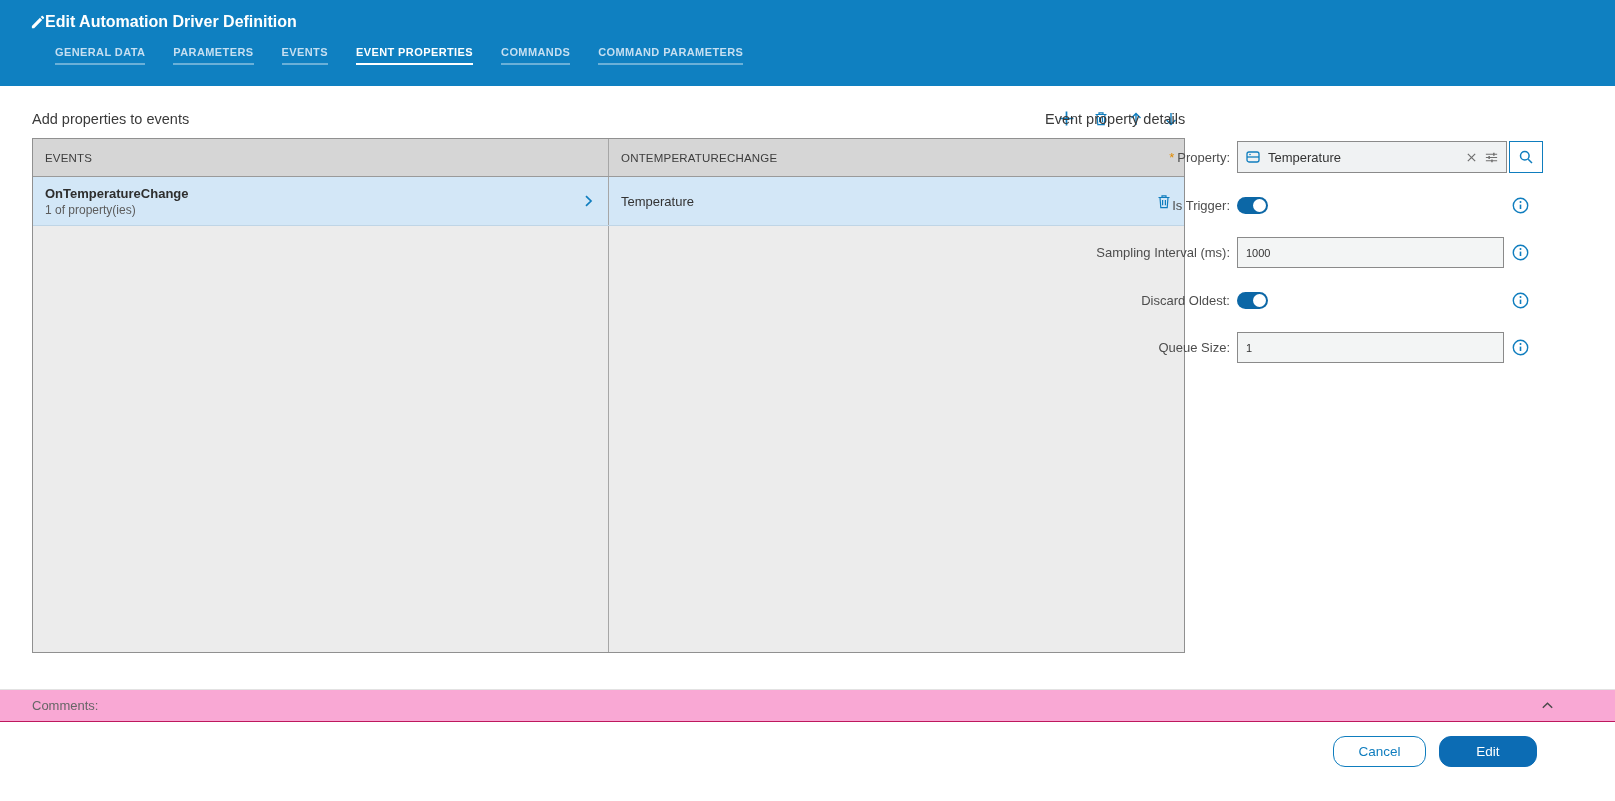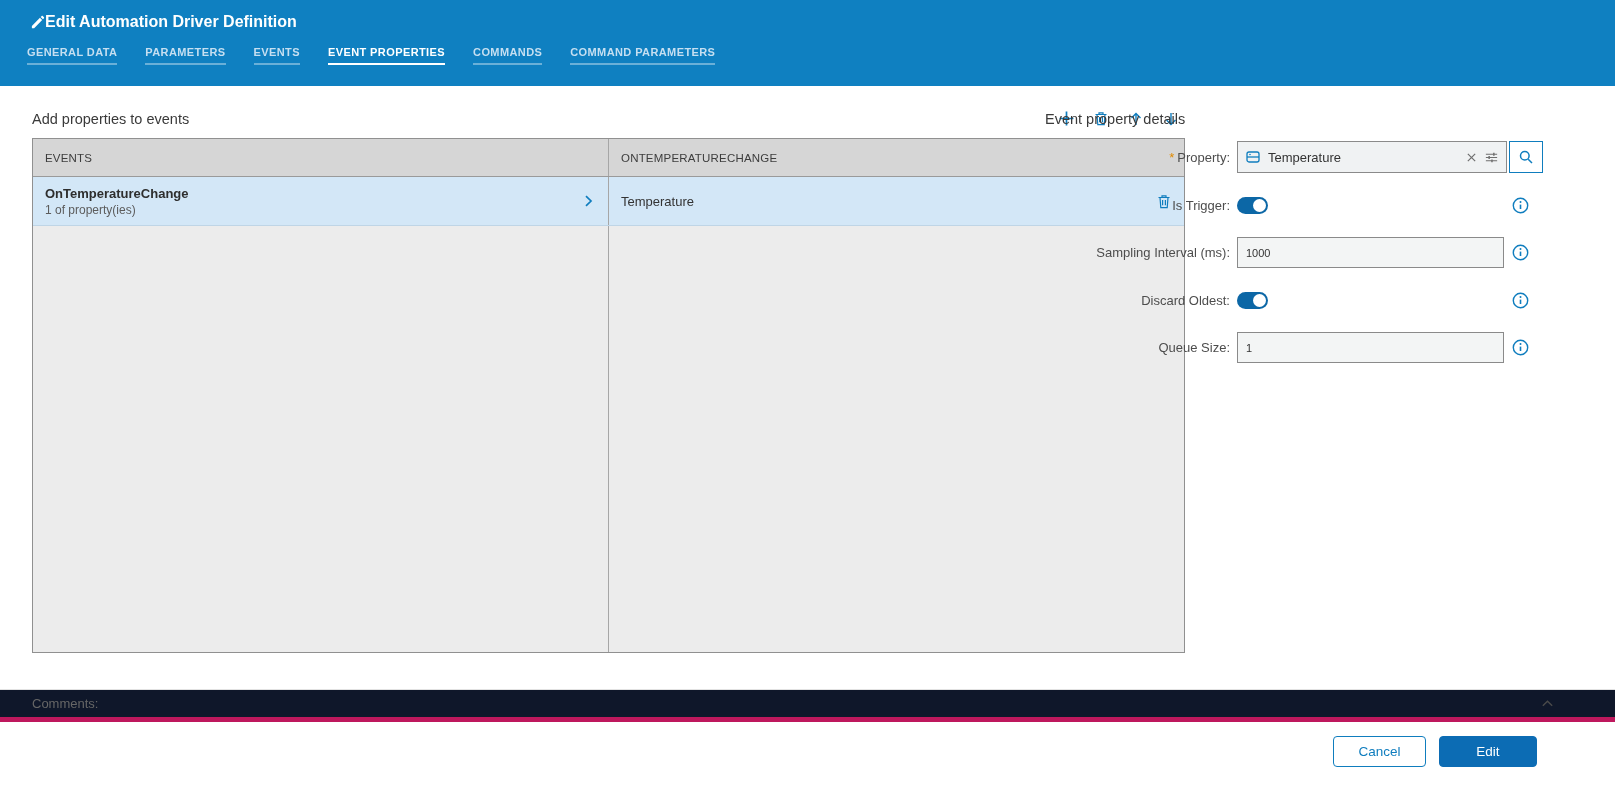--- a/index.html
+++ b/index.html
@@ -4,21 +4,21 @@
 <style>
   * { margin:0; padding:0; box-sizing:border-box; }
   html,body { width:1615px; height:801px; }
   body { font-family:"Liberation Sans", sans-serif; background:#ffffff; overflow:hidden; }
   .page { position:relative; width:1615px; height:801px; background:#ffffff; }
 
   
   .header { position:absolute; top:0; left:0; width:100%; height:86px; background:#0f80c1; }
   .title-row { display:flex; align-items:center; padding:13px 0 0 30px; }
   .title { color:#ffffff; font-size:16px; font-weight:700; }
-  .tabs { display:flex; gap:28px; padding-left:27px; margin-top:15px; }
+  .tabs { display:flex; gap:28px; padding-left:35px; margin-top:15px;margin-left:20px; }
   .tab { font-size:11px; font-weight:700; letter-spacing:.4px; color:#c6dff1; padding-bottom:5px;
          border-bottom:2px solid rgba(255,255,255,.38); cursor:pointer; white-space:nowrap; }
   .tab.active { color:#ffffff; border-bottom-color:#ffffff; }
 
   
   .left-panel { position:absolute; left:32px; top:99px; width:1153px; }
   .panel-head { height:39px; display:flex; align-items:center; justify-content:space-between; }
   .panel-title { font-size:14.5px; color:#3a3a3a; }
   .toolbar { display:flex; align-items:center; gap:15px; padding-right:4px; }
   .tool-btn { width:20px; height:20px; display:flex; align-items:center; justify-content:center; cursor:pointer; }
@@ -51,27 +51,27 @@
   .lookup-mini { display:flex; align-items:center; cursor:pointer; }
   .search-btn { width:34px; height:32px; margin-left:2px; border:1px solid #0f7dbe; background:#ffffff;
                 display:flex; align-items:center; justify-content:center; cursor:pointer; }
   .toggle { width:31px; height:17px; border-radius:9px; background:#0c67a6; position:relative; cursor:pointer; }
   .toggle::after { content:""; position:absolute; right:2px; top:2px; width:13px; height:13px; border-radius:50%; background:#ffffff; }
   .text-input { width:267px; height:31px; background:#f3f5f5; border:1px solid #8a8a8a; font-size:11px;
                 padding:0 8px; color:#333333; font-family:inherit; outline:none; }
   .info { position:absolute; left:467px; display:flex; cursor:pointer; }
 
   
-  .comments-bar { position:absolute; left:0; top:689px; width:100%; height:33px; background:#0f172a;
-                  border-top:1px solid #e2e2e2; border-bottom:5px solid #be185d;
+  .comments-bar { position:absolute; left:0; top:689px; width:100%; height:33px; background:#f9a8d4;
+                  border-top:1px solid #e2e2e2; border-bottom:1px solid #be185d;
                   display:flex; align-items:center; justify-content:space-between;
                   padding:0 60px 0 32px; cursor:pointer; }
   .comments-label { font-size:13px; color:#666666; }
   .footer-actions { position:absolute; top:736px; right:78px; display:flex; gap:13px; }
-  .btn { height:31px; border-radius:4px; font-size:13.5px; display:flex; align-items:center;
+  .btn { height:31px; border-radius:12px; font-size:13.5px; display:flex; align-items:center;
          justify-content:center; cursor:pointer; font-family:inherit; }
   .btn-cancel { width:93px; background:#ffffff; border:1px solid #0f7dbe; color:#0f7dbe; }
   .btn-edit { width:98px; background:#0c6cb4; border:1px solid #0c6cb4; color:#ffffff; }
 
   svg { display:block; }
 </style>
 </head>
 <body>
 
 <div class="page">

